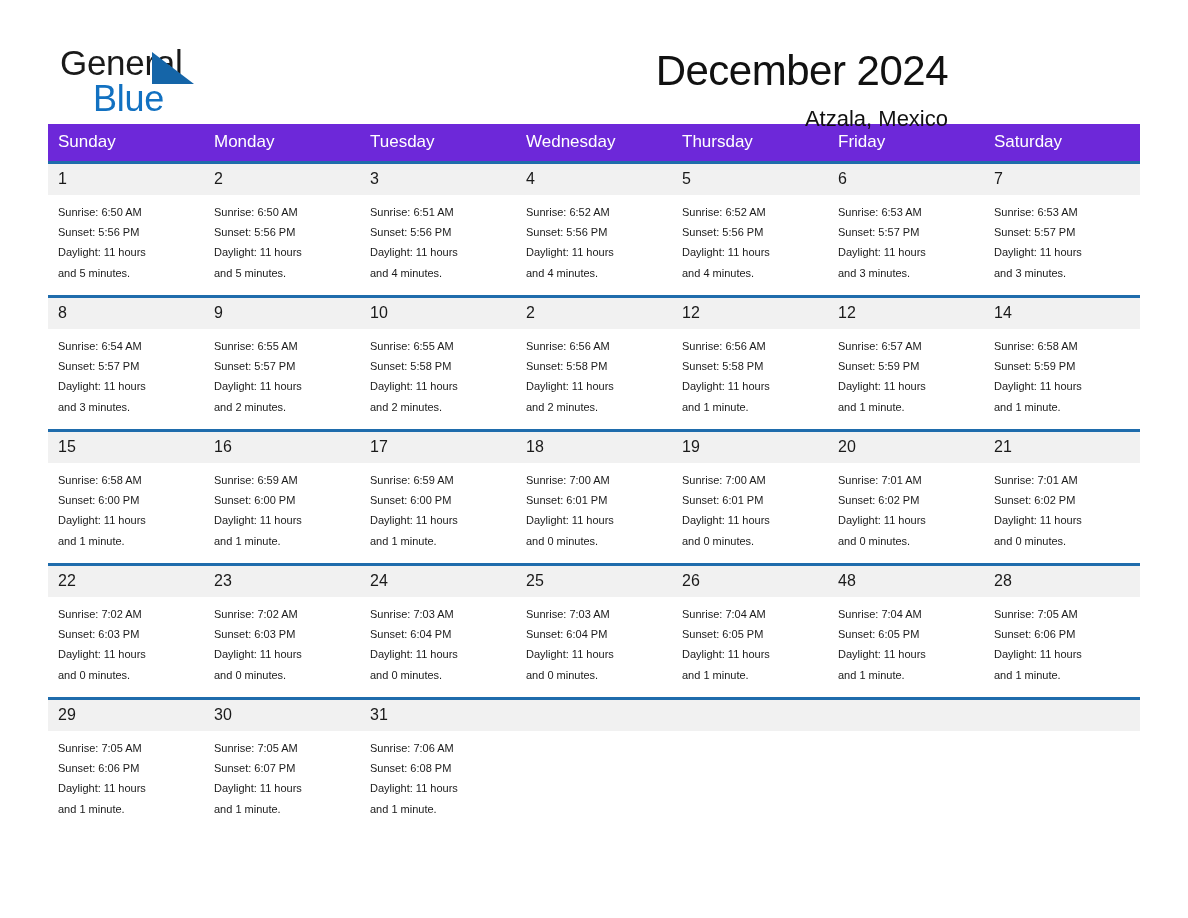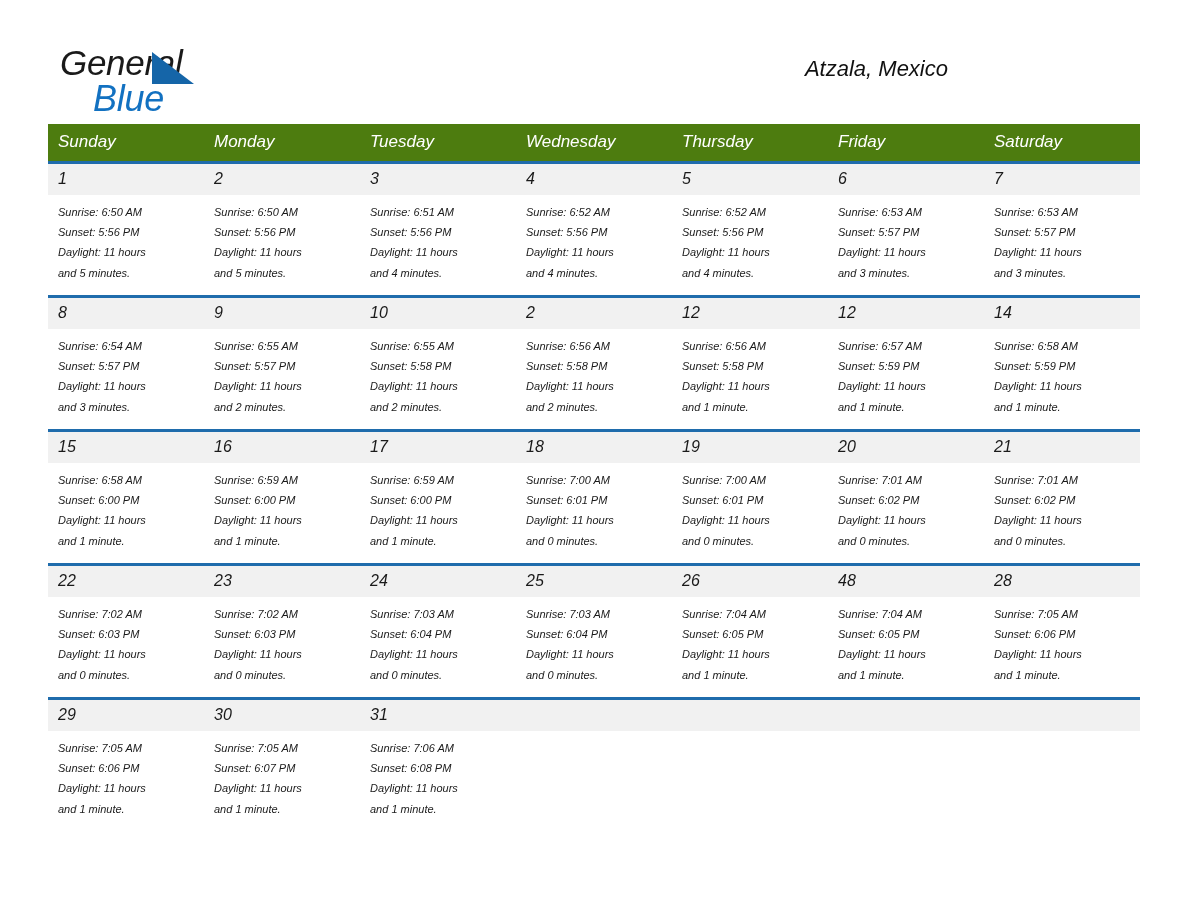--- a/index.html
+++ b/index.html
@@ -13,21 +13,20 @@
     font-family: "Liberation Sans", sans-serif;
     color: #000000;
     overflow: hidden;
   }
   .page {
     position: relative;
     width: 996px;
     height: 918px;
     box-sizing: border-box;
     padding: 0 48px;
-    font-style: italic;
   }
 
   
   .top-bar {
     display: flex;
     align-items: flex-start;
     justify-content: space-between;
     padding-top: 44px;
     height: 110px;
     box-sizing: border-box;
@@ -86,21 +85,21 @@
   
   .calendar {
     width: 1092px;
     border-collapse: collapse;
     table-layout: fixed;
     margin-top: 14px;
   }
   .calendar col { width: 156px; }
 
   thead th {
-    background: #4d7c0f;
+    background: #6d28d9;
     color: #ffffff;
     font-size: 17px;
     font-weight: normal;
     text-align: left;
     padding: 8px 0 9px 10px;
     height: 20px;
     vertical-align: middle;
   }
 
   tbody tr.week {
@@ -137,20 +136,21 @@
 
   <div class="top-bar">
 
     <div class="brand">
       <span class="brand-general">General</span>
       <span class="brand-triangle"></span>
       <span class="brand-blue">Blue</span>
     </div>
 
     <div class="title-block">
+      <h1 class="cal-title">December 2024</h1>
       <h2 class="cal-subtitle">Atzala, Mexico</h2>
     </div>
 
   </div>
 
   <table class="calendar">
     <colgroup>
       <col>
         <col>
         <col>

